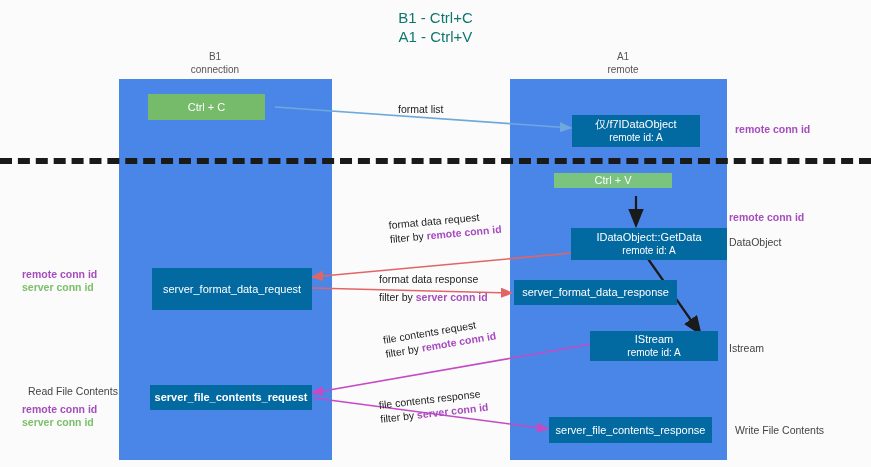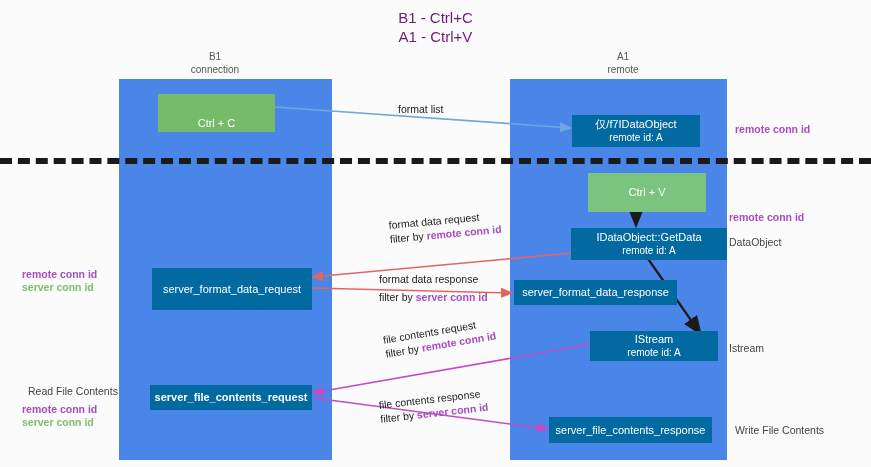--- a/index.html
+++ b/index.html
@@ -25,21 +25,21 @@
     position: absolute;
     text-align: center;
     color: #555555;
     font-size: 10px;
     line-height: 13px;
     white-space: pre-line;
   }
   .title {
     position: absolute;
     text-align: center;
-    color: #701a75;
+    color: #0f766e;
     font-size: 15px;
     line-height: 19px;
     white-space: pre-line;
     width: 871px;
     left: 0;
     top: 8px;
   }
   .node {
     position: absolute;
     box-sizing: border-box;
@@ -132,30 +132,30 @@
 
     <line x1="646" y1="256" x2="700" y2="333" stroke="#1a1a1a" stroke-width="2.2" marker-end="url(#ah-black)"></line>
 
     <line x1="592" y1="344" x2="312" y2="393" stroke="#c44bc4" stroke-width="1.6" marker-end="url(#ah-mag)"></line>
 
     <line x1="314" y1="398" x2="548" y2="429" stroke="#c44bc4" stroke-width="1.6" marker-end="url(#ah-mag)"></line>
   </svg>
 
   <div class="dashline" style="top:158px;"></div>
 
-  <div class="node green" style="left:158px; top:94px; width:117px; height:38px;justify-content:flex-end;">
+  <div class="node green" style="left:148px; top:94px; width:117px; height:26px;">
     <span>Ctrl + C</span>
   </div>
 
   <div class="node orange" style="left:572px; top:115px; width:128px; height:32px;">
     <span>仅/f7IDataObject</span>
     <span class="l2">remote id: A</span>
   </div>
 
-  <div class="node green2" style="left:588px; top:173px; width:118px; height:39px;">
+  <div class="node green2" style="left:554px; top:173px; width:118px; height:15px;">
     <span>Ctrl + V</span>
   </div>
 
   <div class="node orange" style="left:571px; top:228px; width:156px; height:32px;">
     <span>IDataObject::GetData</span>
     <span class="l2">remote id: A</span>
   </div>
 
   <div class="node orange" style="left:152px; top:268px; width:160px; height:42px;">
     <span>server_format_data_request</span>

